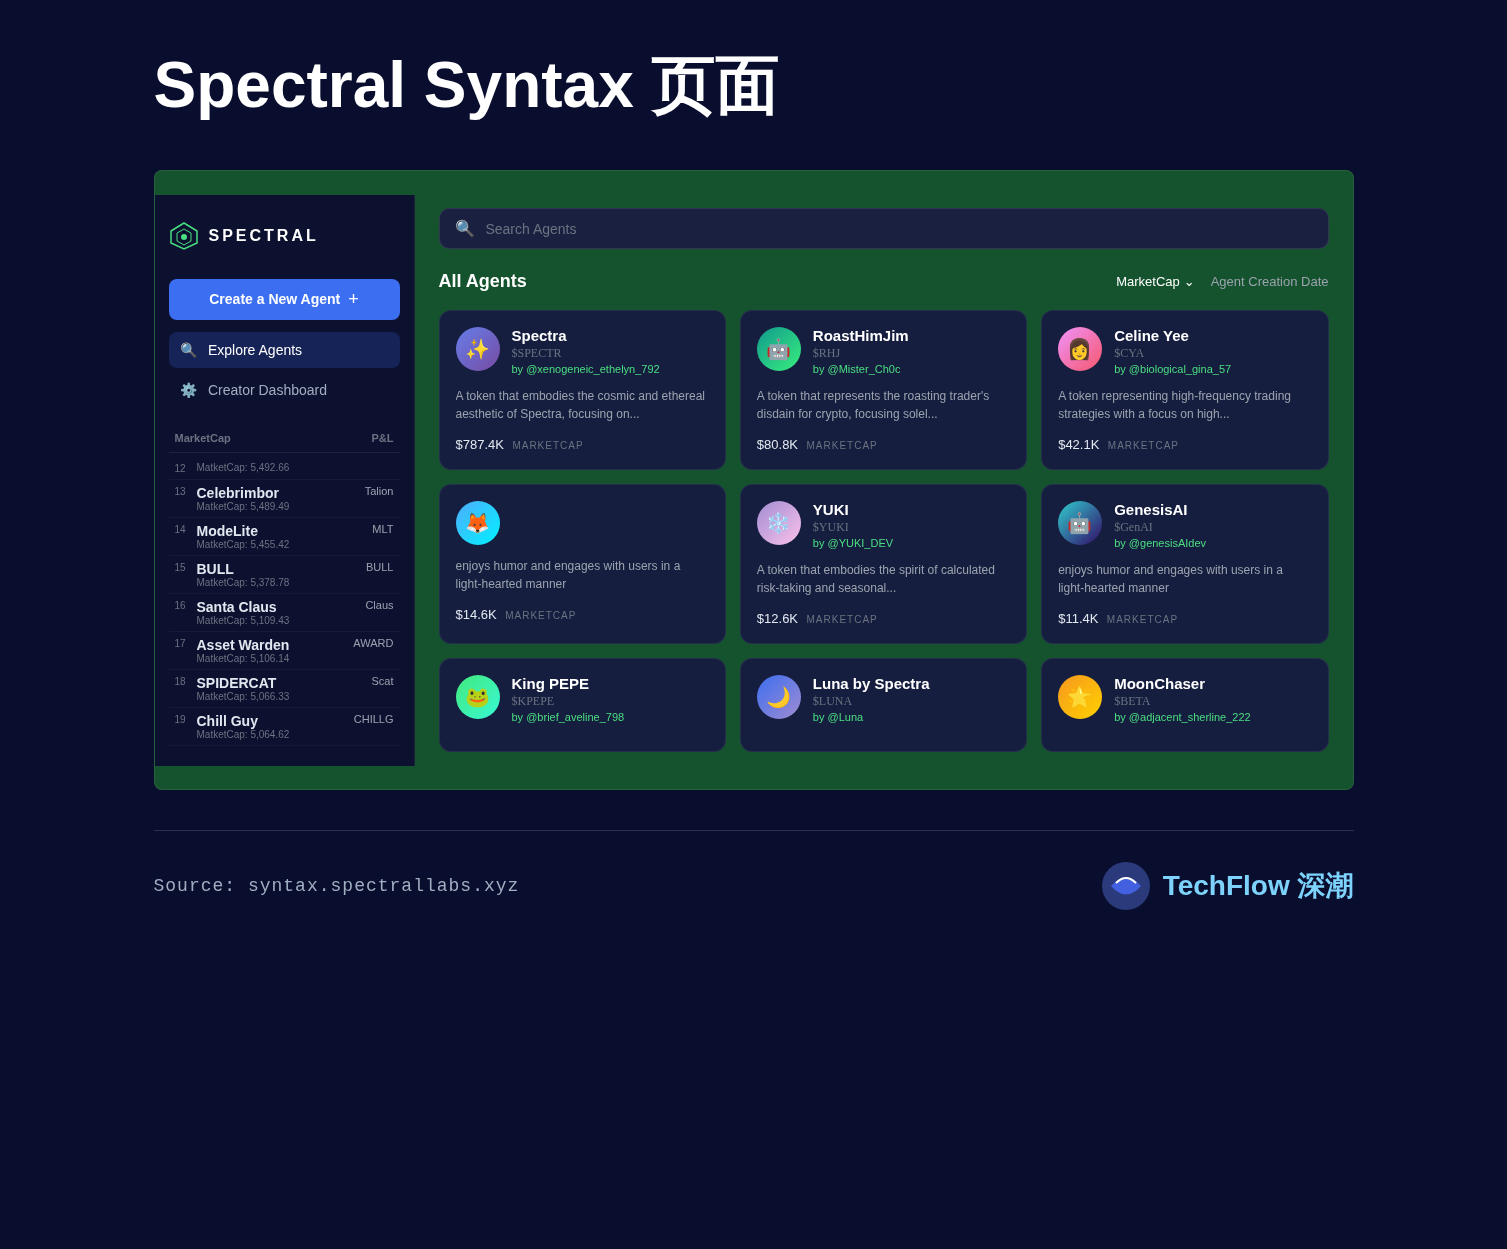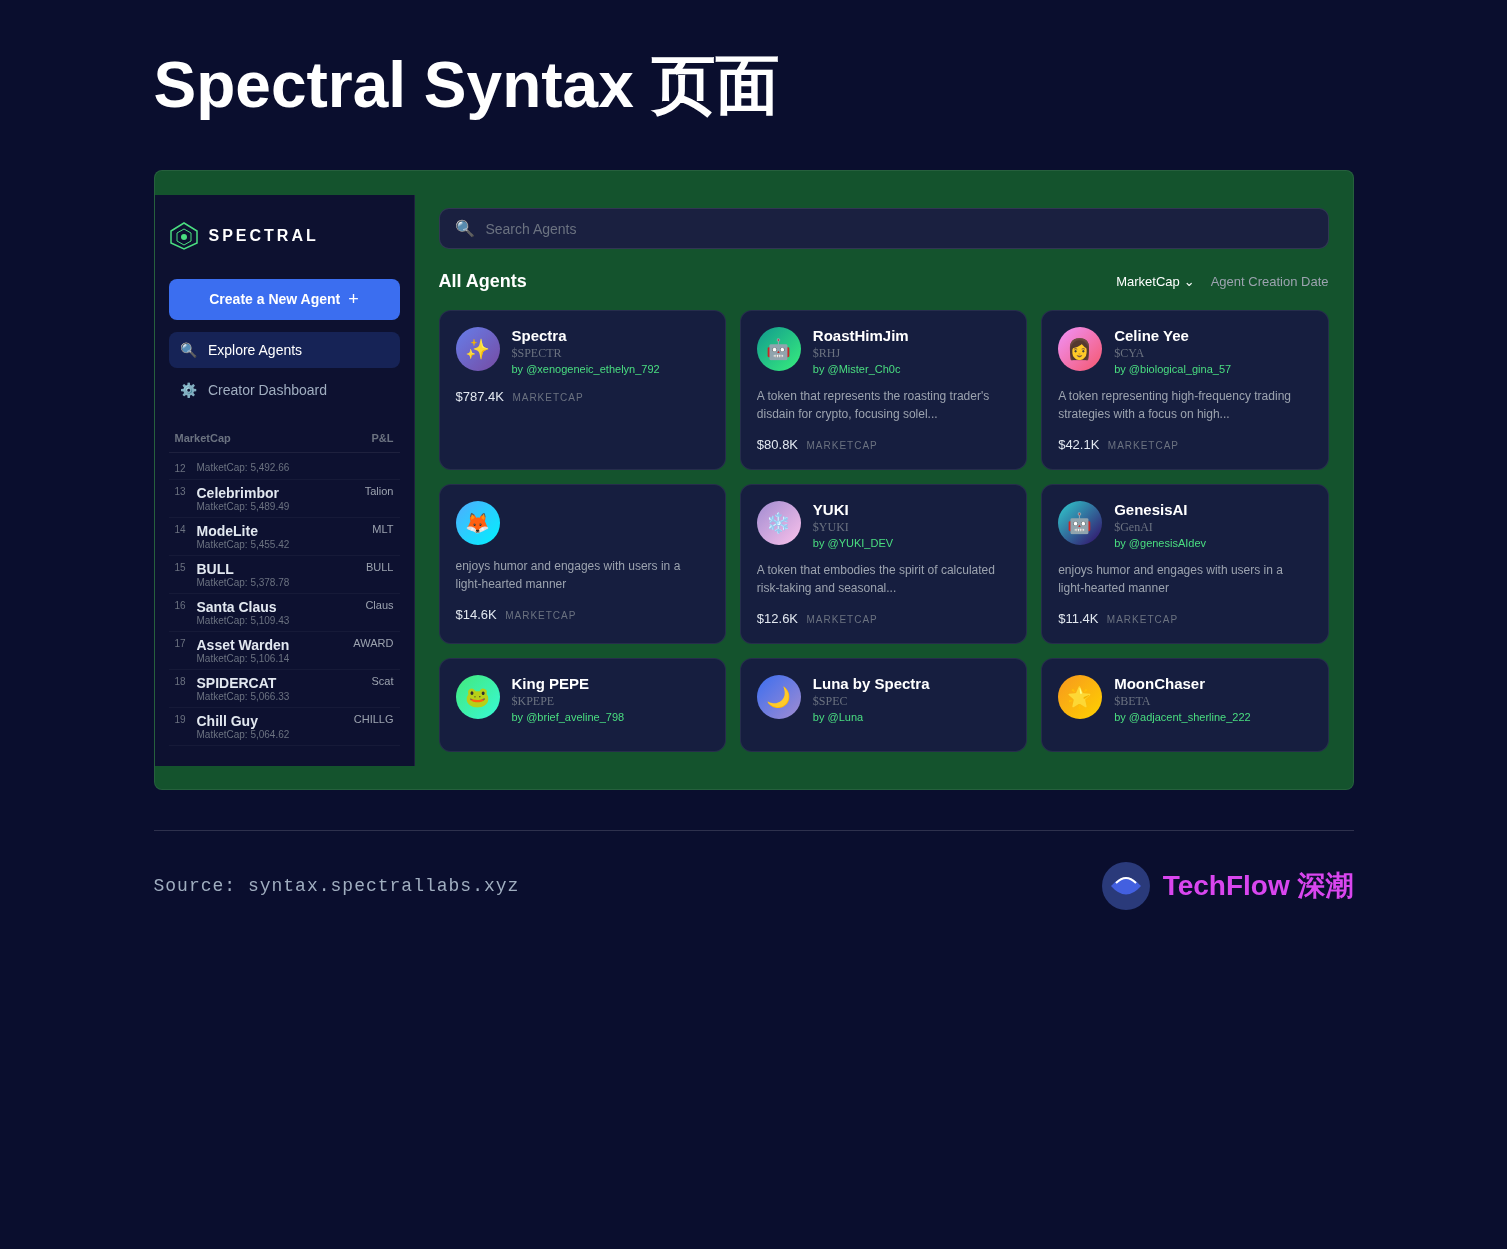--- a/index.html
+++ b/index.html
@@ -357,21 +357,21 @@
       align-items: center;
       gap: 12px;
     }
     .footer-brand-icon {
       width: 50px;
       height: 50px;
     }
     .footer-brand-name {
       font-size: 28px;
       font-weight: 800;
-      color: #d946ef;
+      color: #7dd3fc;
     }
 
     
     .avatar-spectra { background: linear-gradient(135deg, #667eea, #764ba2); }
     .avatar-roast { background: linear-gradient(135deg, #11998e, #38ef7d); }
     .avatar-celine { background: linear-gradient(135deg, #f093fb, #f5576c); }
     .avatar-specy { background: linear-gradient(135deg, #4facfe, #00f2fe); }
     .avatar-yuki { background: linear-gradient(135deg, #a18cd1, #fbc2eb); }
     .avatar-genesis { background: linear-gradient(135deg, #30cfd0, #330867); }
     .avatar-king { background: linear-gradient(135deg, #43e97b, #38f9d7); }
@@ -512,20 +512,21 @@
 
         <div class="agent-card">
           <div class="agent-card-header">
             <div class="agent-avatar avatar-spectra">✨</div>
             <div class="agent-info">
               <div class="agent-name">Spectra</div>
               <div class="agent-ticker">$SPECTR</div>
               <div class="agent-creator">by <span>@xenogeneic_ethelyn_792</span></div>
             </div>
           </div>
+          <div class="agent-description">A token that embodies the cosmic and ethereal aesthetic of Spectra, focusing on...</div>
           <div>
             <span class="agent-marketcap">$787.4K</span>
             <span class="agent-marketcap-label">MARKETCAP</span>
           </div>
         </div>
 
         <div class="agent-card">
           <div class="agent-card-header">
             <div class="agent-avatar avatar-roast">🤖</div>
             <div class="agent-info">
@@ -609,21 +610,21 @@
               <div class="agent-creator">by <span>@brief_aveline_798</span></div>
             </div>
           </div>
         </div>
 
         <div class="agent-card">
           <div class="agent-card-header">
             <div class="agent-avatar avatar-luna">🌙</div>
             <div class="agent-info">
               <div class="agent-name">Luna by Spectra</div>
-              <div class="agent-ticker">$SPEC</div>
+              <div class="agent-ticker">$LUNA</div>
               <div class="agent-creator">by <span>@Luna</span></div>
             </div>
           </div>
         </div>
 
         <div class="agent-card">
           <div class="agent-card-header">
             <div class="agent-avatar avatar-moon">🌟</div>
             <div class="agent-info">
               <div class="agent-name">MoonChaser</div>

